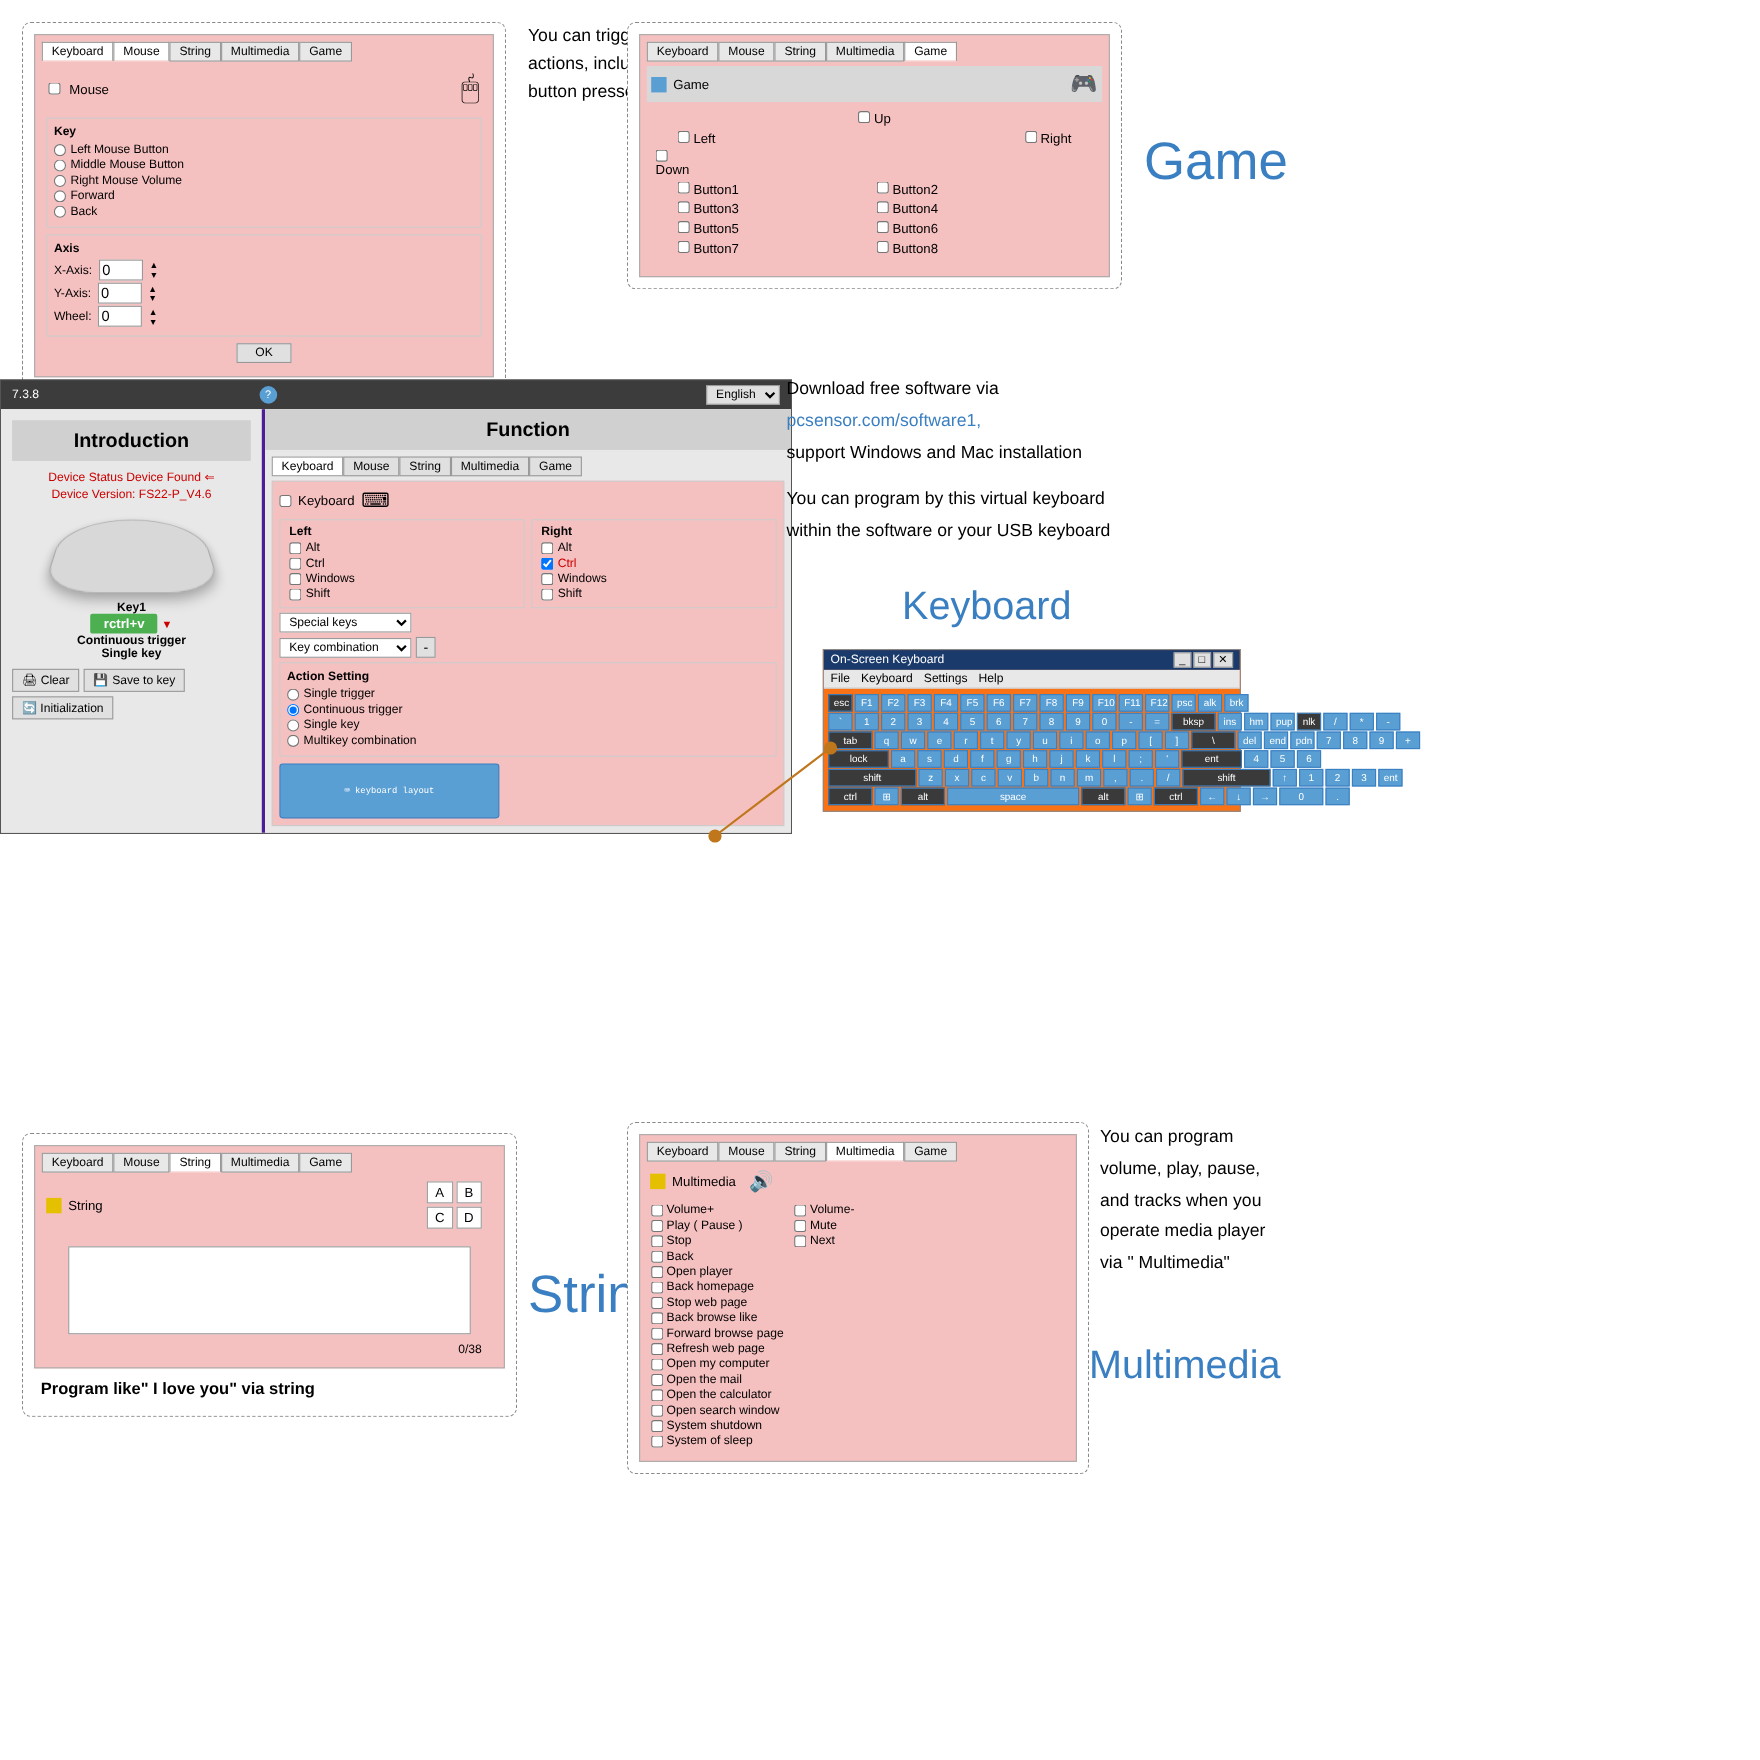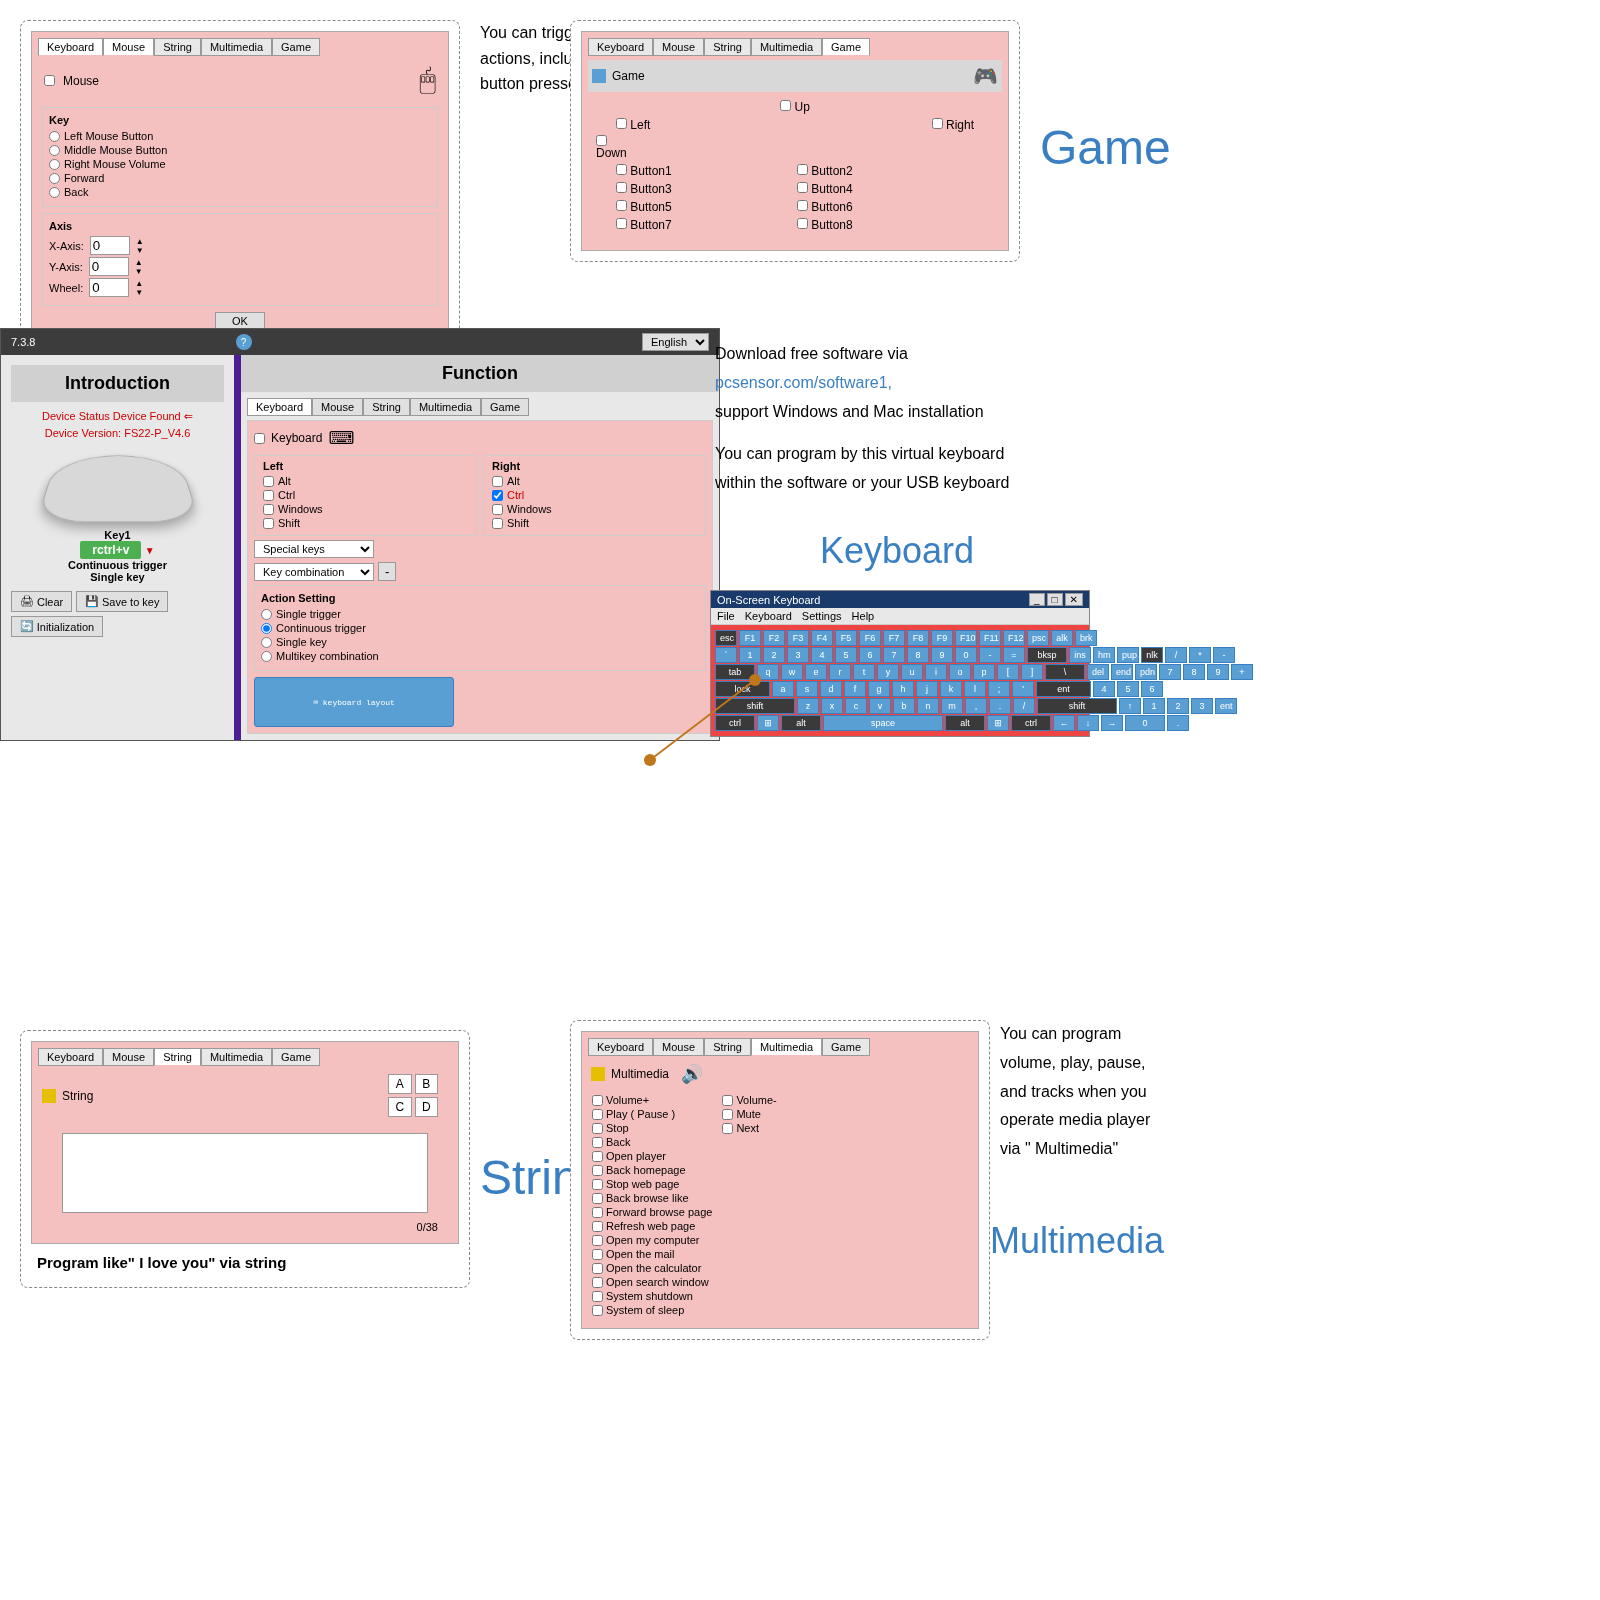--- a/index.html
+++ b/index.html
@@ -118,21 +118,21 @@
       top: 120px;
       left: 1040px;
       font-size: 48px;
       color: #3a7fc1;
       font-weight: normal;
     }
 
     
     .main-app {
       position: absolute;
-      top: 328px;
+      top: 345px;
       left: 0;
       width: 720px;
       background: #3c3c3c;
       border: 1px solid #555;
     }
     .app-titlebar {
       background: #3c3c3c;
       color: #fff;
       font-size: 12px;
       padding: 4px 10px;
@@ -143,21 +143,21 @@
     .app-help { background: #5a9fd4; border-radius: 50%; width: 16px; height: 16px; display: flex; align-items: center; justify-content: center; color: #fff; font-size: 10px; margin: 0 auto; }
     .app-lang { background: #e0e0e0; border: 1px solid #999; font-size: 11px; padding: 1px 4px; margin-left: auto; }
     .app-content {
       display: flex;
       background: #fff;
     }
     .sidebar {
       width: 240px;
       background: #e8e8e8;
       padding: 10px;
-      border-right: 7px solid #4c1d95;
+      border-right: 3px solid #4c1d95;
     }
     .intro-title {
       text-align: center;
       font-size: 18px;
       font-weight: bold;
       padding: 8px;
       background: #d0d0d0;
       margin-bottom: 8px;
     }
     .device-status {
@@ -268,24 +268,24 @@
       font-size: 36px;
       color: #3a7fc1;
       font-weight: normal;
       text-align: center;
     }
 
     
     .osk-panel {
       position: absolute;
       top: 590px;
-      left: 710px;
+      left: 748px;
       width: 380px;
       border: 1px solid #888;
-      background: #ef4444;
+      background: #f97316;
     }
     .osk-titlebar {
       background: #1a3a6b;
       color: #fff;
       font-size: 11px;
       padding: 2px 6px;
       display: flex;
       align-items: center;
       justify-content: space-between;
     }

